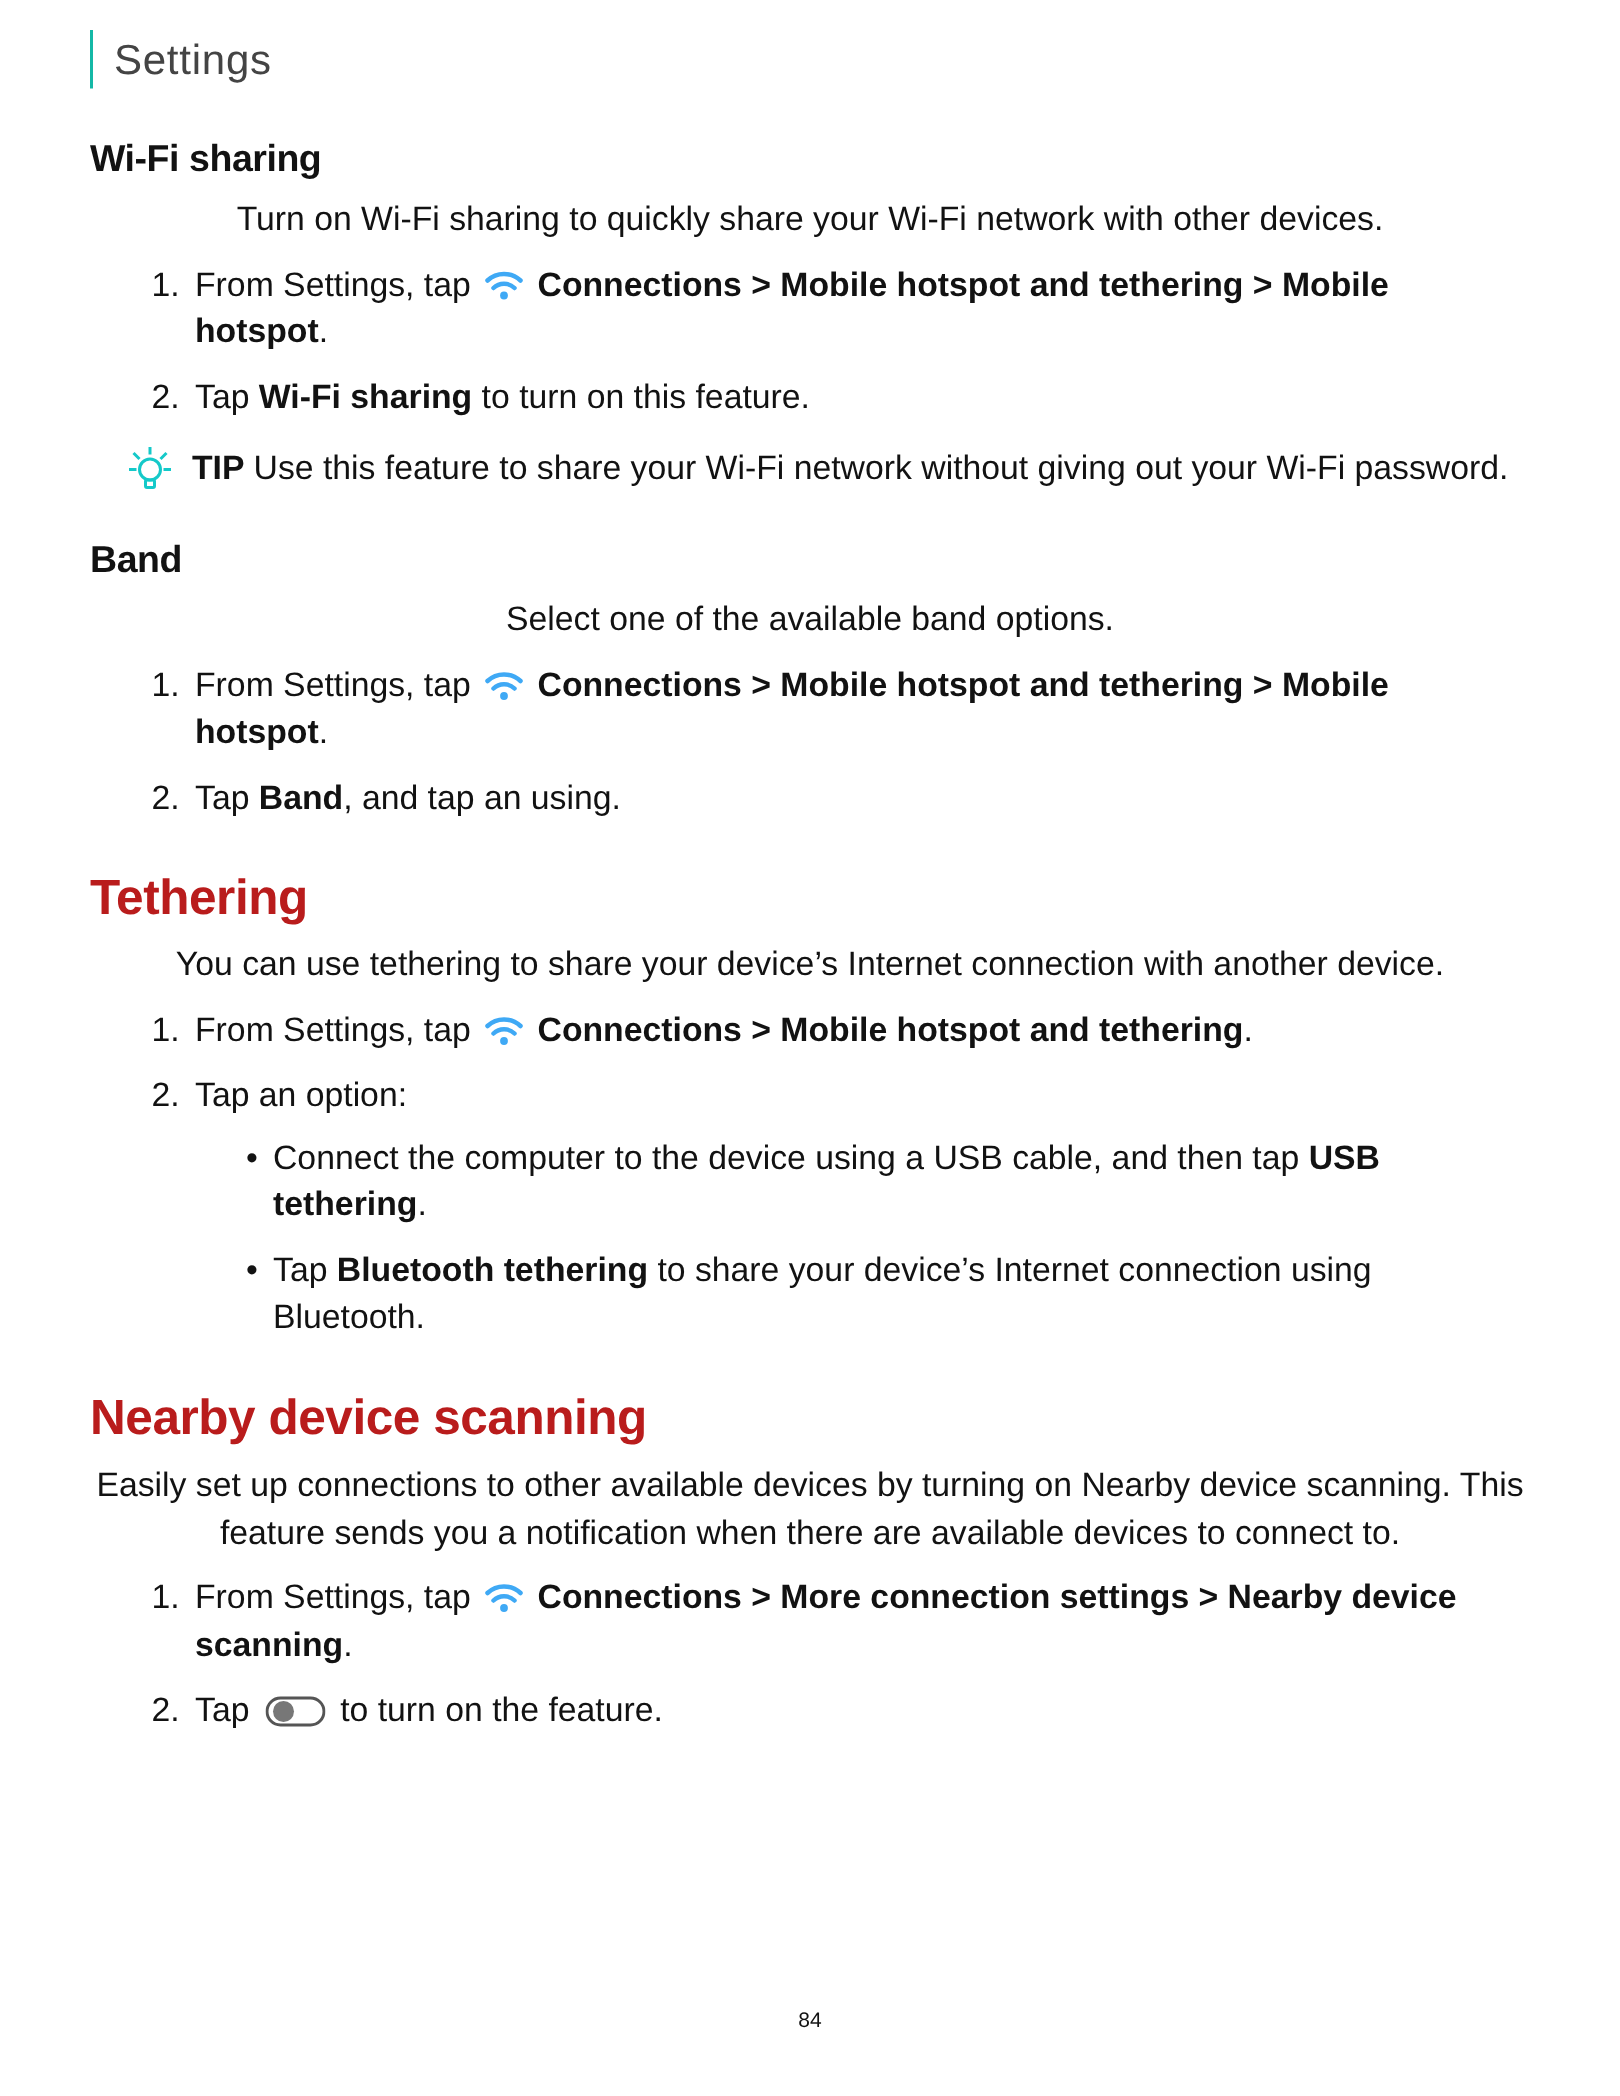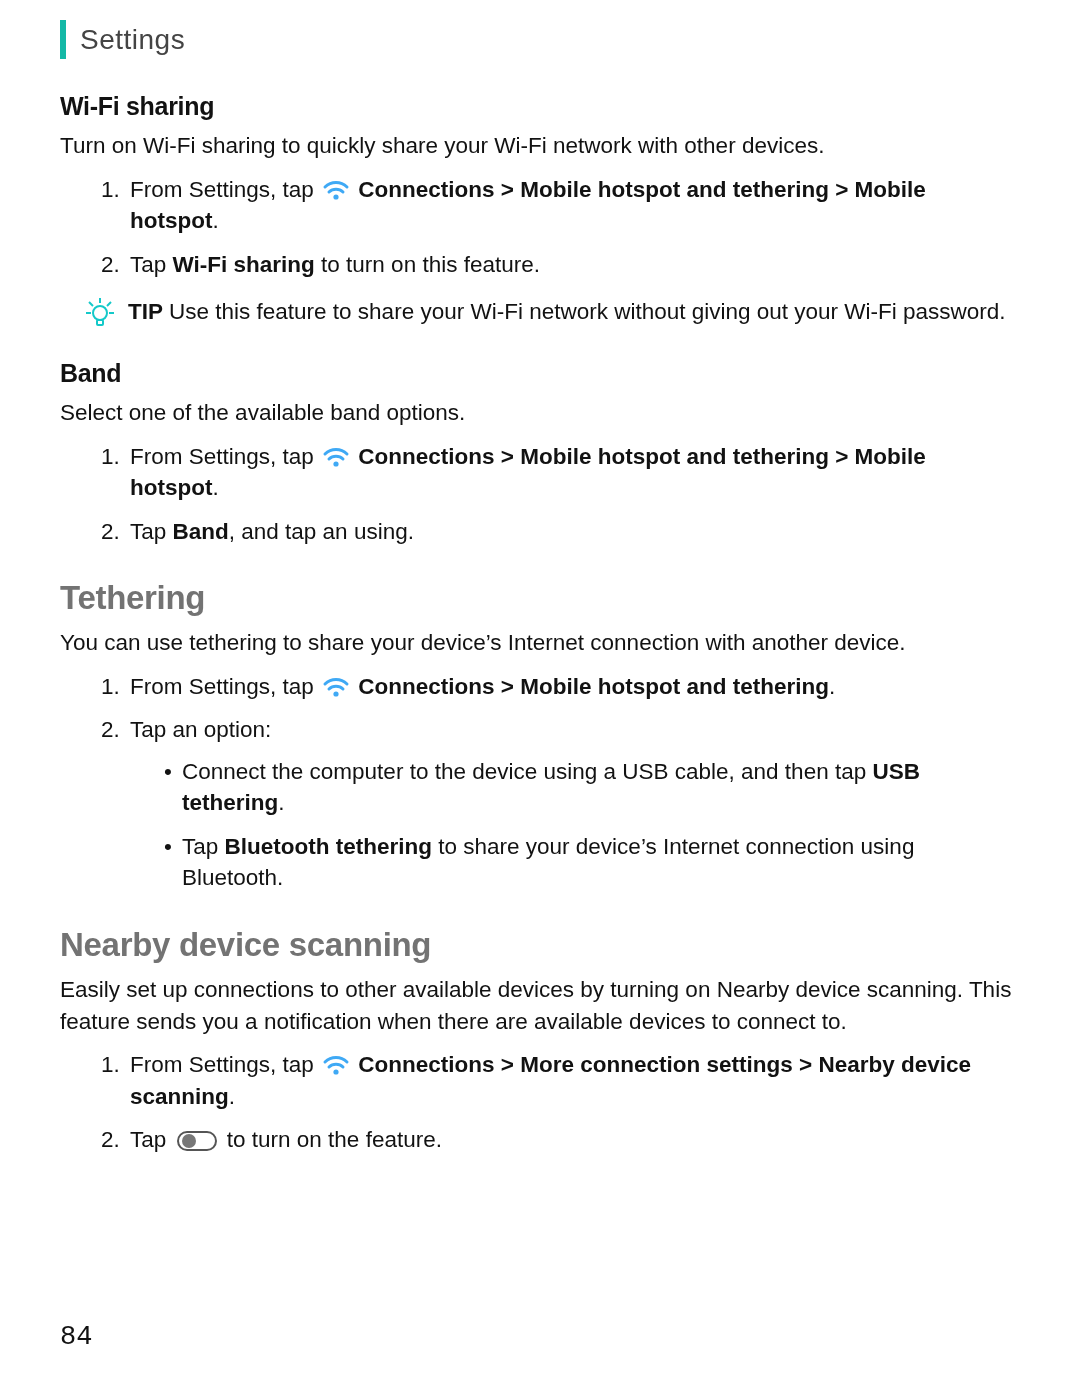--- a/index.html
+++ b/index.html
@@ -7,42 +7,42 @@
     width: 1080px;
     min-height: 1397px;
     background: #ffffff;
     font-family: "Segoe UI", Arial, sans-serif;
     color: #121212;
     padding: 20px 60px 40px 60px;
     font-size: 22.5px;
     line-height: 1.4;
   }
   .header {
-    border-left: 6px solid #14b8a6;
+    border-left: 2px solid #14b8a6;
     padding-left: 14px;
     margin-bottom: 30px;
     font-size: 28px;
     color: #444;
     font-weight: 300;
     letter-spacing: 0.5px;
   }
   .h3 {
     font-weight: 700;
     font-size: 25px;
     margin: 28px 0 6px 0;
     letter-spacing: -0.3px;
   }
   .h2 {
     font-weight: 700;
     font-size: 33px;
     margin: 28px 0 6px 0;
     letter-spacing: -0.3px;
   }
-  .purple { color: #737373; }
-  .body { margin-bottom: 6px; }
+  .purple { color: #b91c1c; }
+  .body { margin-bottom: 6px; text-align: center; }
   ol {
     list-style: decimal;
     padding-left: 66px;
     margin: 12px 0 6px 0;
   }
   ol > li { margin-bottom: 12px; padding-left: 4px; }
   ul {
     list-style: none;
     padding-left: 34px;
     margin-top: 10px;
@@ -81,22 +81,22 @@
   .tip-label { font-weight: 700; margin-right: 6px; }
   .toggle {
     display: inline-block;
     vertical-align: -6px;
     margin: 0 4px;
   }
   .page-num {
     position: absolute;
     left: 0; right: 0;
     bottom: 20px;
-    font-size: 27px;
-    font-family: Liberation Mono, monospace;
+    text-align: center;
+    font-size: 14px;
   }
   .page-wrap { position: relative; min-height: 1357px; }
 </style>
 </head>
 <body>
 
 <div class="page-wrap">
 
   <div class="header">Settings</div>
 

